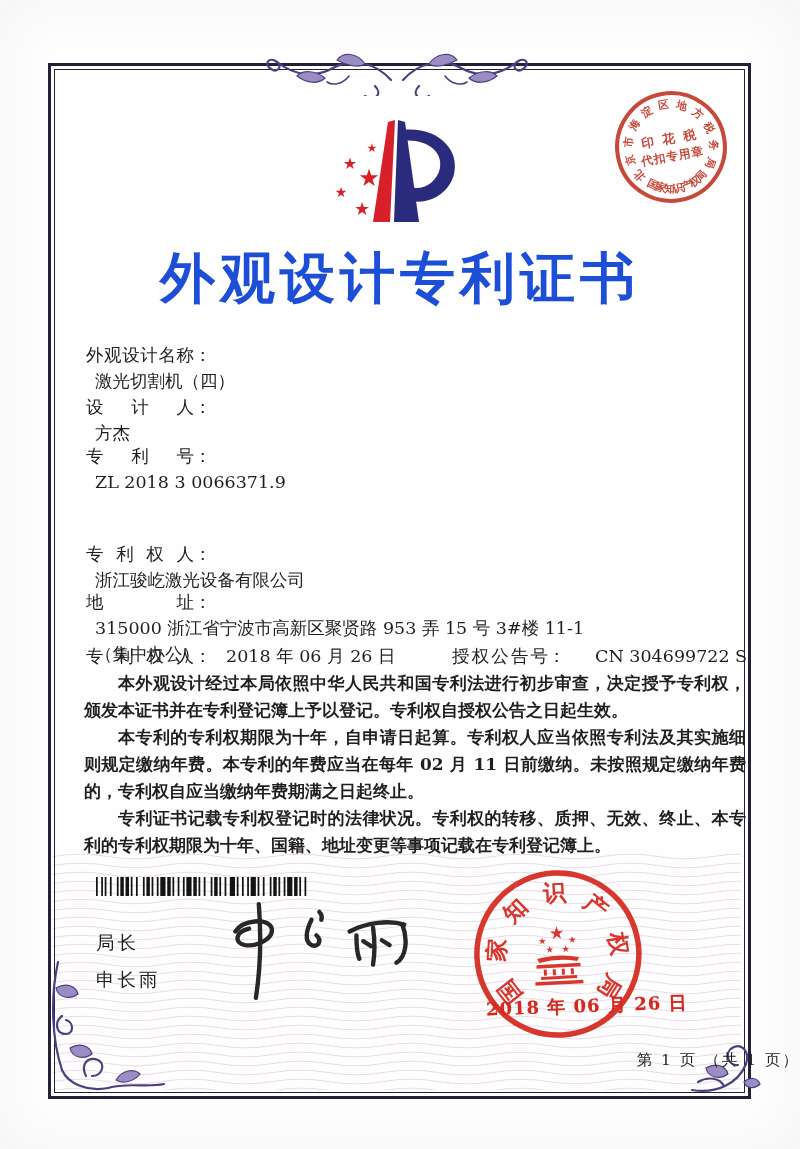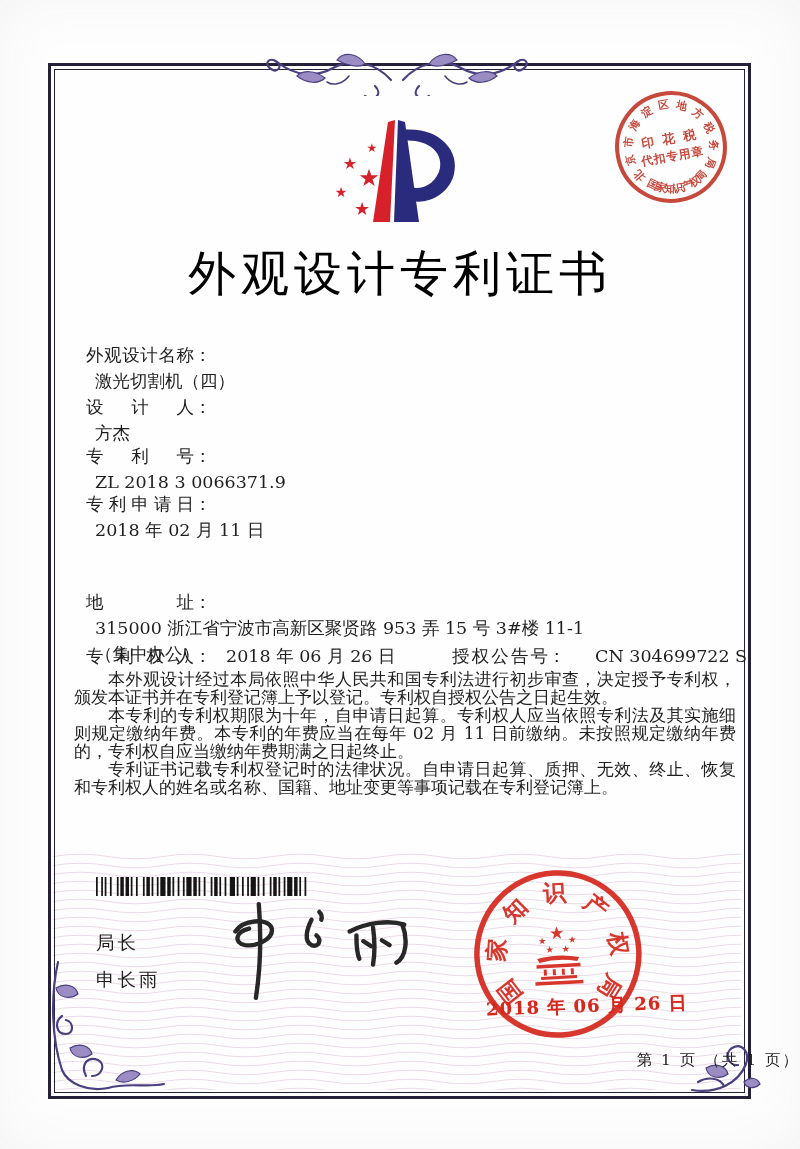--- a/index.html
+++ b/index.html
@@ -18,36 +18,36 @@
   .waves{position:absolute;left:53px;top:852px;width:688px;height:238px;z-index:0;opacity:.85;}
   
   .orn{position:absolute;z-index:2;}
   .orn-top{left:262px;top:32px;}
   .orn-bl{left:46px;top:958px;}
   .orn-br{left:688px;top:1038px;}
   
   .cert-no{position:absolute;left:76px;top:120px;font-size:17.5px;letter-spacing:2.5px;z-index:3;}
   .logo{position:absolute;left:316px;top:108px;z-index:3;}
   .title{position:absolute;left:0;top:242px;width:100%;text-align:center;
-    font-size:48px;font-weight:400;letter-spacing:5px;color:#000000;z-index:3;}
+    font-size:55px;font-weight:700;letter-spacing:5px;color:#1d4ed8;z-index:3;}
   
   .tax-stamp{position:absolute;left:610px;top:86px;width:122px;height:122px;
     transform:rotate(-10deg);z-index:4;opacity:.92;}
   .tax-stamp text{font-family:"DejaVu Serif","Liberation Serif",serif;font-weight:700;}
   
   .field{position:absolute;left:86px;width:656px;font-size:17.5px;z-index:3;line-height:26px;}
   .flabel{display:inline-block;width:108px;text-align:justify;text-align-last:justify;vertical-align:top;}
   .fcolon{display:inline-block;vertical-align:top;}
   .fvalue{display:inline-block;margin-left:9px;width:520px;vertical-align:top;}
   .f1{top:342px}.f2{top:394px}.f3{top:443px}.f4{top:491px}.f5{top:541px}.f6{top:589px}.f7{top:643px}
   .grant-no{position:absolute;left:366px;top:0;white-space:nowrap;}
   .grant-no .flabel{width:96px;}
   
-  .paras{position:absolute;left:74px;top:670px;width:662px;z-index:3;
-    font-size:17px;line-height:18px;text-align:justify;}
+  .paras{position:absolute;left:84px;top:670px;width:662px;z-index:3;
+    font-size:17px;line-height:27px;text-align:justify;font-weight:bold;}
   .paras p{margin:0;text-indent:2em;}
   
   .barcode{position:absolute;left:96px;top:877px;width:212px;height:19px;z-index:3;}
   
   .signer-title{position:absolute;left:96px;top:930px;font-size:18.5px;letter-spacing:3px;z-index:3;
     font-family:"DejaVu Sans","Liberation Sans",sans-serif;}
   .signer-name{position:absolute;left:96px;top:967px;font-size:18.5px;letter-spacing:3px;z-index:3;
     font-family:"DejaVu Sans","Liberation Sans",sans-serif;}
   .signature{position:absolute;left:210px;top:896px;z-index:3;}
   
@@ -164,41 +164,41 @@
     <span class="fvalue">激光切割机（四）</span>
   </div>
   <div class="field f2">
     <span class="flabel">设计人</span><span class="fcolon">：</span>
     <span class="fvalue">方杰</span>
   </div>
   <div class="field f3">
     <span class="flabel">专利号</span><span class="fcolon">：</span>
     <span class="fvalue">ZL 2018 3 0066371.9</span>
   </div>
-  <div class="field f4">
-    <span class="flabel">专利申请日</span><span class="fcolon">：</span>
-    <span class="fvalue">2018 年 02 月 11 日</span>
+  <div class="field f5">
+    <span class="flabel">专利权人</span><span class="fcolon">：</span>
+    <span class="fvalue">浙江骏屹激光设备有限公司</span>
   </div>
   <div class="field f6">
     <span class="flabel">地址</span><span class="fcolon">：</span>
     <span class="fvalue">315000 浙江省宁波市高新区聚贤路 953 弄 15 号 3#楼 11-1（集中办公）</span>
   </div>
   <div class="field f7">
     <span class="flabel">专利权人</span><span class="fcolon">：</span>
     <span class="fvalue" style="width:230px">2018 年 06 月 26 日</span>
     <span class="grant-no">
       <span class="flabel">授权公告号</span><span class="fcolon">：</span>
       <span style="margin-left:24px">CN 304699722 S</span>
     </span>
   </div>
 
   <div class="paras">
     <p>本外观设计经过本局依照中华人民共和国专利法进行初步审查，决定授予专利权，颁发本证书并在专利登记簿上予以登记。专利权自授权公告之日起生效。</p>
     <p>本专利的专利权期限为十年，自申请日起算。专利权人应当依照专利法及其实施细则规定缴纳年费。本专利的年费应当在每年 02 月 11 日前缴纳。未按照规定缴纳年费的，专利权自应当缴纳年费期满之日起终止。</p>
-    <p>专利证书记载专利权登记时的法律状况。自申请日起算、质押、无效、终止、恢复和专利权人的姓名或名称、国籍、地址变更等事项记载在专利登记簿上。</p>
+    <p>专利证书记载专利权登记时的法律状况。专利权的转移、质押、无效、终止、本专利的专利权期限为十年、国籍、地址变更等事项记载在专利登记簿上。</p>
   </div>
 
   <svg class="barcode" preserveAspectRatio="none" viewBox="0 0 122 20">
       <rect x="0" y="0" width="1" height="20" fill="#141414"></rect>
       <rect x="3" y="0" width="1" height="20" fill="#141414"></rect>
       <rect x="5" y="0" width="1" height="20" fill="#141414"></rect>
       <rect x="8" y="0" width="1" height="20" fill="#141414"></rect>
       <rect x="12" y="0" width="1" height="20" fill="#141414"></rect>
       <rect x="14" y="0" width="2" height="20" fill="#141414"></rect>
       <rect x="17" y="0" width="2" height="20" fill="#141414"></rect>

